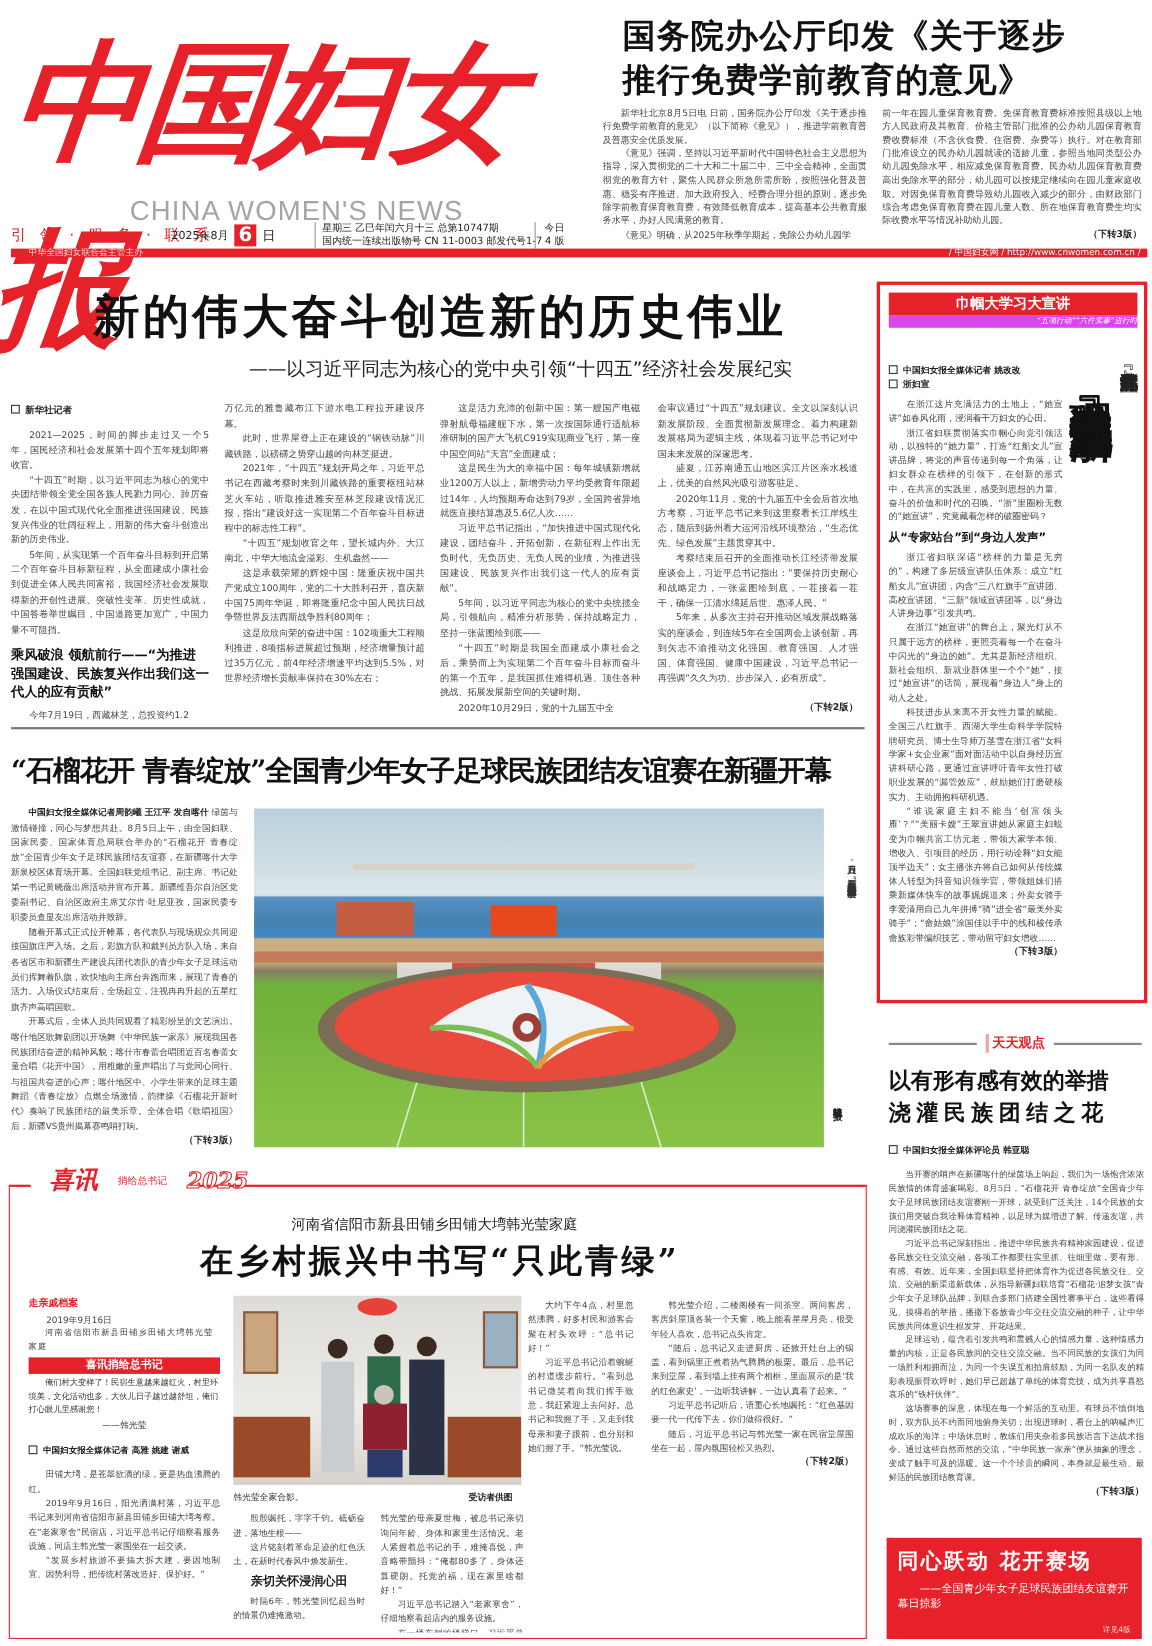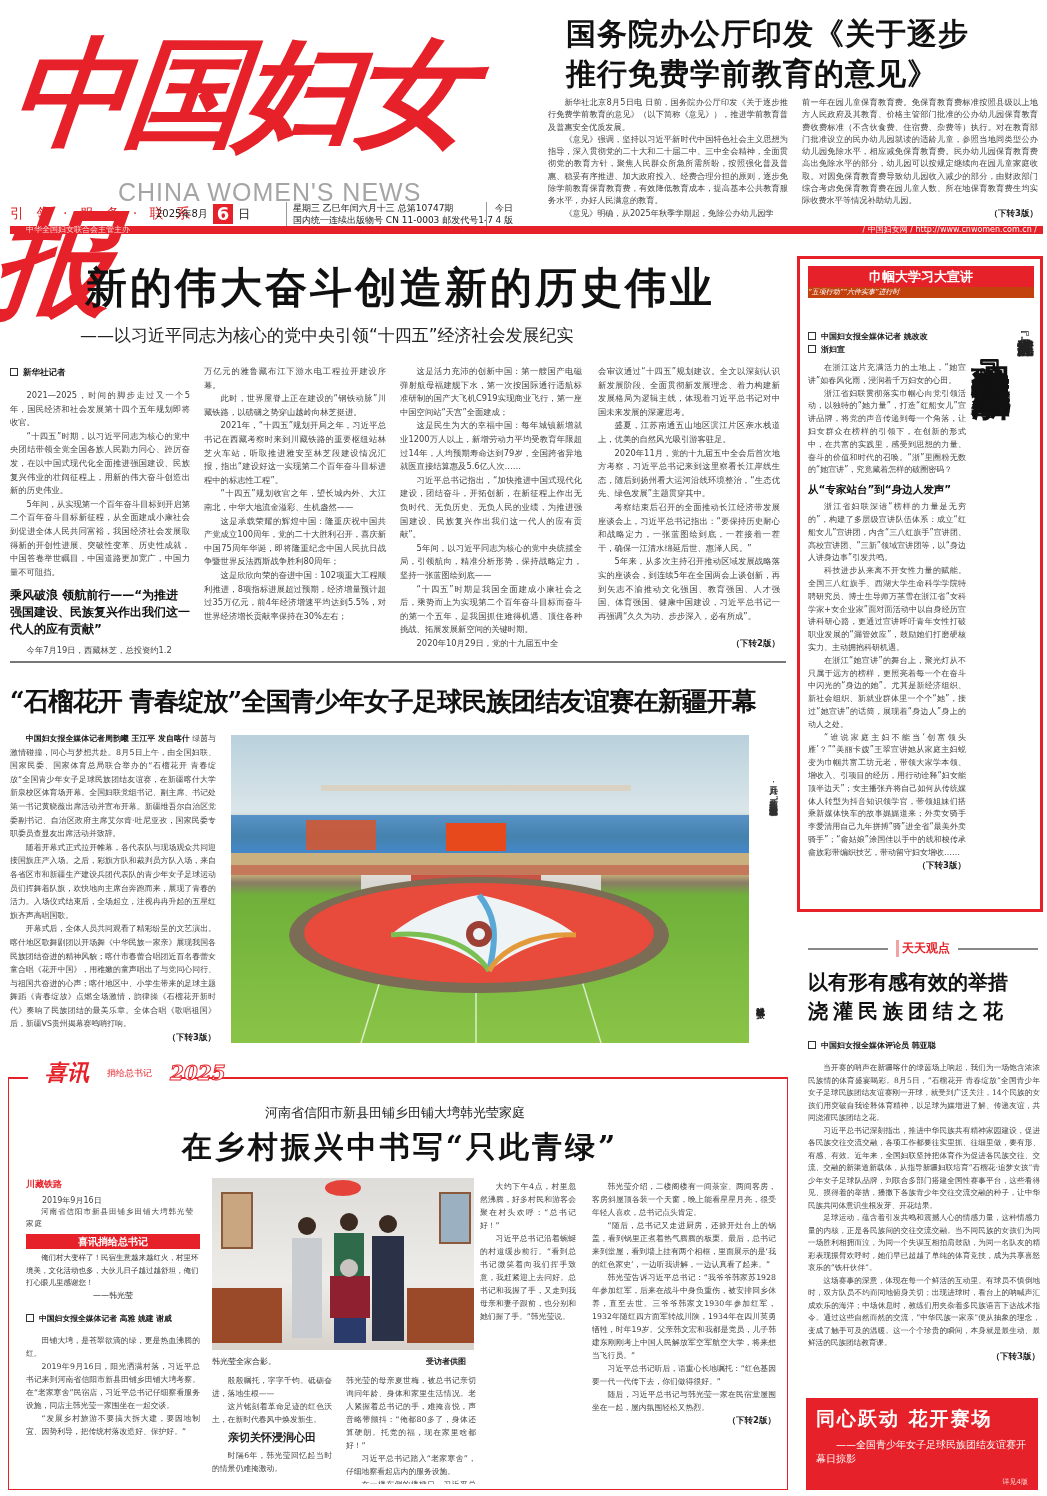--- a/index.html
+++ b/index.html
@@ -56,21 +56,21 @@
   <p>新华社北京8月5日电  日前，国务院办公厅印发《关于逐步推行免费学前教育的意见》（以下简称《意见》），推进学前教育普及普惠安全优质发展。</p>
   <p>《意见》强调，坚持以习近平新时代中国特色社会主义思想为指导，深入贯彻党的二十大和二十届二中、三中全会精神，全面贯彻党的教育方针，聚焦人民群众所急所需所盼，按照强化普及普惠、稳妥有序推进、加大政府投入、经费合理分担的原则，逐步免除学前教育保育教育费，有效降低教育成本，提高基本公共教育服务水平，办好人民满意的教育。</p>
   <p>《意见》明确，从2025年秋季学期起，免除公办幼儿园学</p>
 </div>
 <div class="abs col" style="left:802px;top:96px;width:236px;font-size:8.2px;line-height:12.3px">
   <p style="text-indent:0">前一年在园儿童保育教育费。免保育教育费标准按照县级以上地方人民政府及其教育、价格主管部门批准的公办幼儿园保育教育费收费标准（不含伙食费、住宿费、杂费等）执行。对在教育部门批准设立的民办幼儿园就读的适龄儿童，参照当地同类型公办幼儿园免除水平，相应减免保育教育费。民办幼儿园保育教育费高出免除水平的部分，幼儿园可以按规定继续向在园儿童家庭收取。对因免保育教育费导致幼儿园收入减少的部分，由财政部门综合考虑免保育教育费在园儿童人数、所在地保育教育费生均实际收费水平等情况补助幼儿园。</p>
   <div class="cont">（下转3版）</div>
 </div>
 
 <div class="abs hl" style="left:20px;top:262px;width:760px;font-size:42px;line-height:52px;letter-spacing:3px;text-align:center">新的伟大奋斗创造新的历史伟业</div>
-<div class="abs" style="left:80px;top:324px;width:640px;font-size:17px;color:#222;text-align:left">——以习近平同志为核心的党中央引领“十四五”经济社会发展纪实</div>
+<div class="abs" style="left:80px;top:324px;width:640px;font-size:17px;color:#222;text-align:right">——以习近平同志为核心的党中央引领“十四五”经济社会发展纪实</div>
 
 <div class="abs" style="left:10px;top:367px;width:180px">
   <div class="byline"><span class="sq"></span><span>新华社记者</span></div>
   <div class="col" style="margin-top:10px">
     <p>2021—2025，时间的脚步走过又一个5年，国民经济和社会发展第十四个五年规划即将收官。</p>
     <p>“十四五”时期，以习近平同志为核心的党中央团结带领全党全国各族人民勠力同心、踔厉奋发，在以中国式现代化全面推进强国建设、民族复兴伟业的壮阔征程上，用新的伟大奋斗创造出新的历史伟业。</p>
     <p>5年间，从实现第一个百年奋斗目标到开启第二个百年奋斗目标新征程，从全面建成小康社会到促进全体人民共同富裕，我国经济社会发展取得新的开创性进展、突破性变革、历史性成就，中国答卷举世瞩目，中国道路更加宽广，中国力量不可阻挡。</p>
   </div>
   <div class="sub" style="margin-top:8px;font-size:12px;line-height:17px">乘风破浪  领航前行——“为推进强国建设、民族复兴作出我们这一代人的应有贡献”</div>
   <div class="col" style="margin-top:6px">
@@ -100,35 +100,35 @@
   <p>考察结束后召开的全面推动长江经济带发展座谈会上，习近平总书记指出：“要保持历史耐心和战略定力，一张蓝图绘到底，一茬接着一茬干，确保一江清水绵延后世、惠泽人民。”</p>
   <p>5年来，从多次主持召开推动区域发展战略落实的座谈会，到连续5年在全国两会上谈创新，再到矢志不渝推动文化强国、教育强国、人才强国、体育强国、健康中国建设，习近平总书记一再强调“久久为功、步步深入，必有所成”。</p>
   <div class="cont" style="margin-top:14px">（下转2版）</div>
 </div>
 
 <div class="abs hrule" style="left:10px;top:661px;width:776px"></div>
 
 <div class="abs" style="left:797px;top:256px;width:246px;height:656px;border:3px solid #e62129"></div>
 <div class="abs" style="left:808px;top:266px;width:226px;height:32px">
   <div style="background:#e62129;color:#fff;text-align:center;font-size:13px;line-height:21px;font-weight:bold">巾帼大学习大宣讲</div>
-  <div style="background:#c2410c;color:#fff;text-align:left;font-size:7px;line-height:11px;font-style:italic">“五项行动”“六件实事”进行时</div>
+  <div style="background:#d946ef;color:#fff;text-align:right;font-size:7px;line-height:11px;font-style:italic">“五项行动”“六件实事”进行时</div>
 </div>
 <div class="abs byline" style="left:808px;top:330px;font-size:8px;line-height:13px">
   <div><span class="sq"></span><span>中国妇女报全媒体记者  姚改改</span></div>
   <div><span class="sq"></span><span>浙妇宣</span></div>
 </div>
 <div class="abs" style="left:1018px;top:326px;width:18px;font-size:17px;line-height:20px;color:#222;writing-mode:vertical-rl">浙江打造『红船女儿』宣讲品牌</div>
 <div class="abs hl" style="left:970px;top:350px;width:44px;font-size:39px;line-height:44px;writing-mode:vertical-rl;letter-spacing:-1px">浙里『她宣讲』用烟火气讲透大道理</div>
 <div class="abs col" style="left:808px;top:362px;width:158px;font-size:8px;line-height:12.8px">
   <p>在浙江这片充满活力的土地上，“她宣讲”如春风化雨，浸润着千万妇女的心田。</p>
   <p>浙江省妇联贯彻落实巾帼心向党引领活动，以独特的“她力量”，打造“红船女儿”宣讲品牌，将党的声音传递到每一个角落，让妇女群众在榜样的引领下，在创新的形式中，在共富的实践里，感受到思想的力量、奋斗的价值和时代的召唤。“浙”里圈粉无数的“她宣讲”，究竟藏着怎样的破圈密码？</p>
   <div class="sub" style="font-size:10.5px;line-height:16px;margin:4px 0">从“专家站台”到“身边人发声”</div>
   <p>浙江省妇联深谙“榜样的力量是无穷的”，构建了多层级宣讲队伍体系：成立“红船女儿”宣讲团，内含“三八红旗手”宣讲团、高校宣讲团、“三新”领域宣讲团等，以“身边人讲身边事”引发共鸣。</p>
+  <p>在浙江“她宣讲”的舞台上，聚光灯从不只属于远方的榜样，更照亮着每一个在奋斗中闪光的“身边的她”。尤其是新经济组织、新社会组织、新就业群体里一个个“她”，接过“她宣讲”的话筒，展现着“身边人”身上的动人之处。</p>
   <p>科技进步从来离不开女性力量的赋能。全国三八红旗手、西湖大学生命科学学院特聘研究员、博士生导师万茎雪在浙江省“女科学家+女企业家”面对面活动中以自身经历宣讲科研心路，更通过宣讲呼吁青年女性打破职业发展的“漏管效应”，鼓励她们打磨硬核实力、主动拥抱科研机遇。</p>
-  <p>在浙江“她宣讲”的舞台上，聚光灯从不只属于远方的榜样，更照亮着每一个在奋斗中闪光的“身边的她”。尤其是新经济组织、新社会组织、新就业群体里一个个“她”，接过“她宣讲”的话筒，展现着“身边人”身上的动人之处。</p>
   <p>“谁说家庭主妇不能当‘创富领头雁’？”“美丽卡嫂”王翠宣讲她从家庭主妇蜕变为巾帼共富工坊元老，带领大家学本领、增收入、引项目的经历，用行动诠释“妇女能顶半边天”；女主播张卉将自己如何从传统媒体人转型为抖音知识领学官，带领姐妹们搭乘新媒体快车的故事娓娓道来；外卖女骑手李爱清用自己九年拼搏“骑”进全省“最美外卖骑手”；“畲姑娘”涂国佳以手中的线和梭传承畲族彩带编织技艺，带动留守妇女增收……</p>
   <div class="cont">（下转3版）</div>
 </div>
 
 <div class="abs hl" style="left:10px;top:682px;width:776px;font-size:25.5px;line-height:38px;letter-spacing:-1px;white-space:nowrap">“石榴花开  青春绽放”全国青少年女子足球民族团结友谊赛在新疆开幕</div>
 <div class="abs col" style="left:10px;top:732px;width:206px;font-size:7.9px;line-height:13.6px">
   <p><b style="color:#222">中国妇女报全媒体记者周韵曦  王江平  发自喀什</b> <span>绿茵与激情碰撞，同心与梦想共赴。8月5日上午，由全国妇联、国家民委、国家体育总局联合举办的“石榴花开  青春绽放”全国青少年女子足球民族团结友谊赛，在新疆喀什大学新泉校区体育场开幕。全国妇联党组书记、副主席、书记处第一书记黄晓薇出席活动并宣布开幕。新疆维吾尔自治区党委副书记、自治区政府主席艾尔肯·吐尼亚孜，国家民委专职委员查显友出席活动并致辞。</span></p>
   <p>随着开幕式正式拉开帷幕，各代表队与现场观众共同迎接国旗庄严入场。之后，彩旗方队和裁判员方队入场，来自各省区市和新疆生产建设兵团代表队的青少年女子足球运动员们挥舞着队旗，欢快地向主席台奔跑而来，展现了青春的活力。入场仪式结束后，全场起立，注视冉冉升起的五星红旗齐声高唱国歌。</p>
   <p>开幕式后，全体人员共同观看了精彩纷呈的文艺演出。喀什地区歌舞剧团以开场舞《中华民族一家亲》展现我国各民族团结奋进的精神风貌；喀什市春蕾合唱团近百名春蕾女童合唱《花开中国》，用稚嫩的童声唱出了与党同心同行、与祖国共奋进的心声；喀什地区中、小学生带来的足球主题舞蹈《青春绽放》点燃全场激情，韵律操《石榴花开新时代》奏响了民族团结的最美乐章。全体合唱《歌唱祖国》后，新疆VS贵州揭幕赛鸣哨打响。</p>
   <div class="cont">（下转3版）</div>
@@ -190,21 +190,21 @@
 <div class="abs" style="left:180px;top:1077px;width:608px;height:2px;background:#e62129"></div>
 <div class="abs" style="left:45px;top:1058px;display:flex;align-items:center;gap:18px">
   <span style="font-family:'DejaVu Serif',serif;font-size:22px;font-weight:bold;color:#e62129;font-style:italic">喜讯</span>
   <span style="font-size:9px;color:#e62129">捎给总书记</span>
   <span style="font-size:20px;font-weight:bold;color:#fff;-webkit-text-stroke:1px #e62129;font-style:italic;font-family:'DejaVu Serif',serif">2025</span>
 </div>
 <div class="abs" style="left:150px;top:1104px;width:490px;text-align:center;font-size:13px;color:#222">河南省信阳市新县田铺乡田铺大塆韩光莹家庭</div>
 <div class="abs hl" style="left:80px;top:1126px;width:640px;text-align:center;font-size:30px;line-height:42px;letter-spacing:3px">在乡村振兴中书写“只此青绿”</div>
 
 <div class="abs" style="left:26px;top:1178px;width:174px">
-  <div style="font-size:9px;color:#e62129;font-weight:bold">川藏铁路</div>
+  <div style="font-size:9px;color:#e62129;font-weight:bold">走亲戚档案</div>
   <div style="font-size:8px;color:#444;margin-top:4px;padding-left:16px">2019年9月16日</div>
   <div style="font-size:7.5px;color:#444;line-height:12px;text-indent:2em;letter-spacing:1px">河南省信阳市新县田铺乡田铺大塆韩光莹家庭</div>
   <div style="background:#e62129;color:#fff;text-align:center;font-weight:bold;font-size:10px;line-height:15px;margin-top:4px">喜讯捎给总书记</div>
   <div style="font-size:7.5px;line-height:12.5px;color:#333;text-indent:2em;margin-top:3px;font-family:Liberation Mono, monospace">俺们村大变样了！民宿生意越来越红火，村里环境美，文化活动也多，大伙儿日子越过越舒坦，俺们打心眼儿里感谢您！</div>
   <div style="font-size:8px;text-align:center;color:#333">——韩光莹</div>
   <div class="byline" style="margin-top:12px;font-size:7.8px"><span class="sq"></span><span>中国妇女报全媒体记者  高雅  姚建  谢威</span></div>
   <div class="col" style="margin-top:10px;font-size:7.8px;line-height:13px">
     <p>田铺大塆，是苍翠欲滴的绿，更是热血沸腾的红。</p>
     <p>2019年9月16日，阳光洒满村落，习近平总书记来到河南省信阳市新县田铺乡田铺大塆考察。在“老家寒舍”民宿店，习近平总书记仔细察看服务设施，同店主韩光莹一家围坐在一起交谈。</p>
     <p>“发展乡村旅游不要搞大拆大建，要因地制宜、因势利导，把传统村落改造好、保护好。”</p>
@@ -243,17 +243,16 @@
   <p>习近平总书记踏入“老家寒舍”，仔细地察看起店内的服务设施。</p>
   <p>在一楼东侧的楼梯口，习近平总书记驻足观看墙上挂着的一组二楼客房照片。</p>
 </div>
 <div class="abs col" style="left:480px;top:1180px;width:96px;font-size:7.8px;line-height:13px">
   <p>大约下午4点，村里忽然沸腾，好多村民和游客会聚在村头欢呼：“总书记好！”</p>
   <p>习近平总书记沿着蜿蜒的村道缓步前行。“看到总书记微笑着向我们挥手致意，我赶紧迎上去问好。总书记和我握了手，又走到我母亲和妻子跟前，也分别和她们握了手。”韩光莹说。</p>
 </div>
 <div class="abs col" style="left:592px;top:1180px;width:184px;font-size:7.8px;line-height:13px">
   <p>韩光莹介绍，二楼阁楼有一间茶室、两间客房，客房斜屋顶各装一个天窗，晚上能看星星月亮，很受年轻人喜欢，总书记点头肯定。</p>
   <p>“随后，总书记又走进厨房，还掀开灶台上的锅盖，看到锅里正煮着热气腾腾的板栗。最后，总书记来到堂屋，看到墙上挂有两个相框，里面展示的是‘我的红色家史’，一边听我讲解，一边认真看了起来。”</p>
-  <p>韩光莹告诉习近平总书记：“我爷爷韩家苏1928年参加红军，后来在战斗中身负重伤，被安排回乡休养，直至去世。三爷爷韩家文1930年参加红军，1932年随红四方面军转战川陕，1934年在四川英勇牺牲，时年19岁。父亲韩文宏和我都是党员，儿子韩建东刚刚考上中国人民解放军空军航空大学，将来想当飞行员。”</p>
   <p>习近平总书记听后，语重心长地嘱托：“红色基因要一代一代传下去，你们做得很好。”</p>
   <p>随后，习近平总书记与韩光莹一家在民宿堂屋围坐在一起，屋内氛围轻松又热烈。</p>
   <div class="cont">（下转2版）</div>
 </div>
 
 </body></html>

